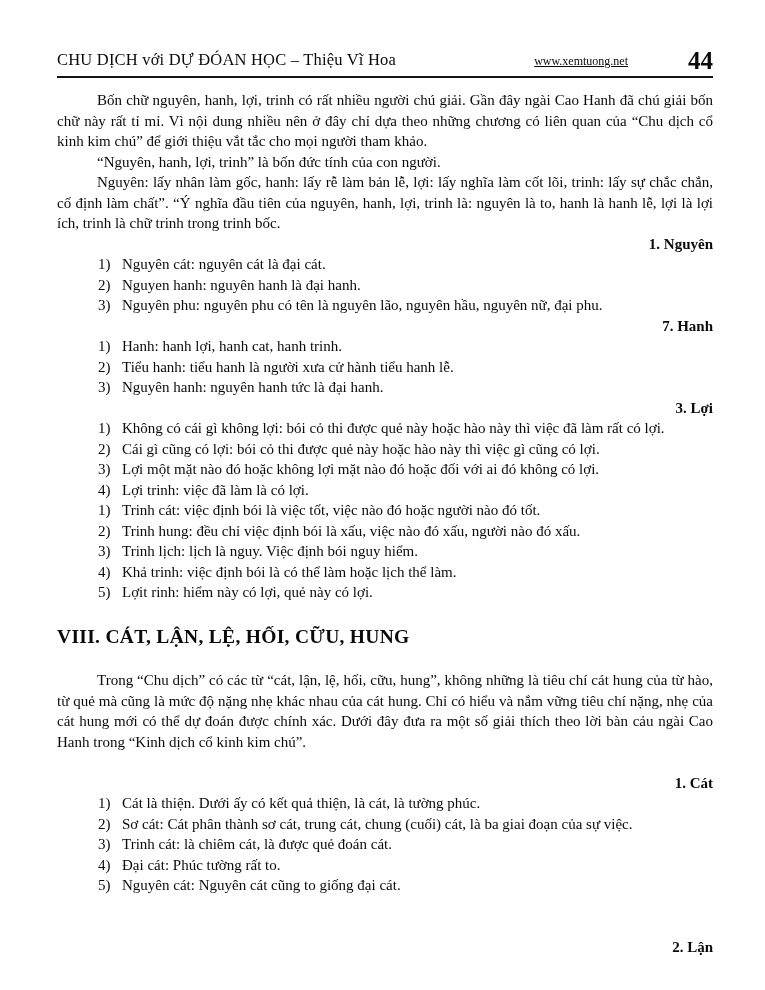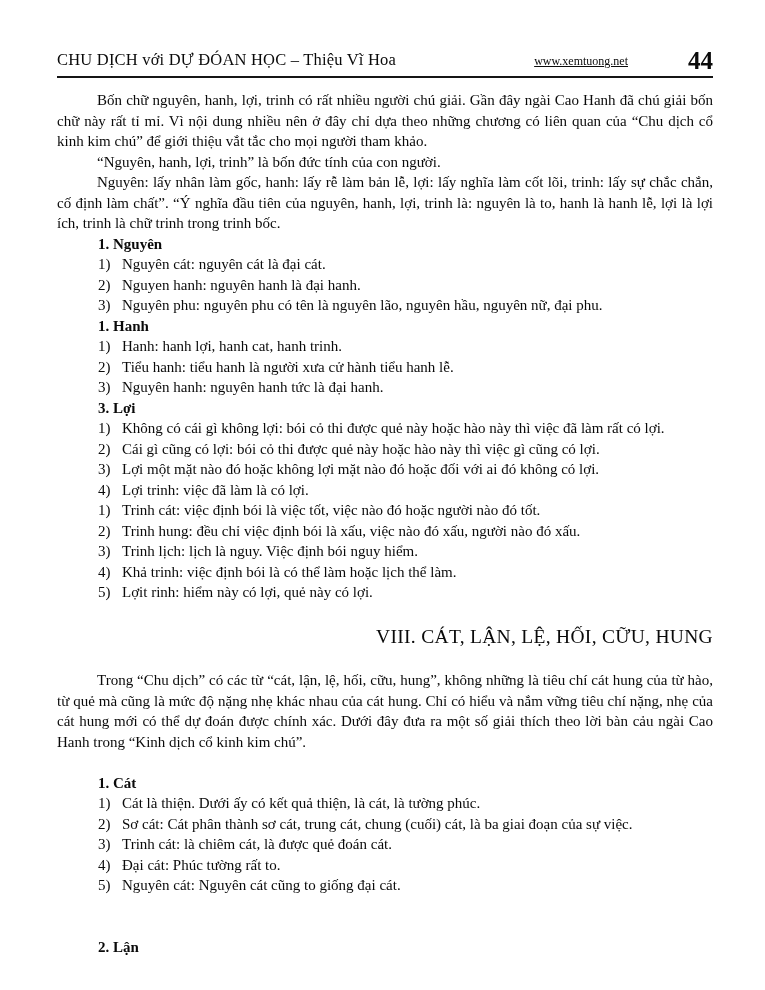--- a/index.html
+++ b/index.html
@@ -29,28 +29,28 @@
   }
   .header-rule { border: none; border-top: 2px solid #151515; margin: 6px 0 0 0; }
   .page-body {
     padding-top: 12px;
     font-size: 15px; line-height: 20.5px;
     text-align: justify;
   }
   .para { margin: 0; text-indent: 40px; }
   .sub-heading {
     margin: 0 0 0 41px; font-size: 15px; font-weight: bold;
-    text-align: left; line-height: 20.5px;
+    text-align: right; line-height: 20.5px;
   }
   .list-item { display: flex; margin-left: 41px; text-align: left; }
   .li-num { flex: 0 0 24px; }
   .li-text { flex: 1; }
   .section-title {
-    margin: 24px 0 23px 0; text-align: right;
-    font-weight: normal; font-size: 19.5px; letter-spacing: 0.3px;
+    margin: 24px 0 23px 0; text-align: left;
+    font-weight: bold; font-size: 19.5px; letter-spacing: 0.3px;
   }
 </style>
 </head>
 <body>
 
 <div class="page">
   <div class="header-row">
     <span class="header-title">CHU DỊCH với DỰ ĐÓAN HỌC – Thiệu Vĩ Hoa</span>
     <a class="website-link">www.xemtuong.net</a>
     <span class="page-number">44</span>
@@ -66,21 +66,21 @@
         <span class="li-text">Nguyên cát: nguyên cát là đại cát.</span>
       </div>
       <div class="list-item">
         <span class="li-num">2)</span>
         <span class="li-text">Nguyen hanh: nguyên hanh là đại hanh.</span>
       </div>
       <div class="list-item">
         <span class="li-num">3)</span>
         <span class="li-text">Nguyên phu: nguyên phu có tên là nguyên lão, nguyên hầu, nguyên nữ, đại phu.</span>
       </div>
-      <h3 class="sub-heading">1. Hanh</h3>
+      <h3 class="sub-heading">7. Hanh</h3>
       <div class="list-item">
         <span class="li-num">1)</span>
         <span class="li-text">Hanh: hanh lợi, hanh cat, hanh trinh.</span>
       </div>
       <div class="list-item">
         <span class="li-num">2)</span>
         <span class="li-text">Tiểu hanh: tiểu hanh là người xưa cử hành tiểu hanh lễ.</span>
       </div>
       <div class="list-item">
         <span class="li-num">3)</span>

